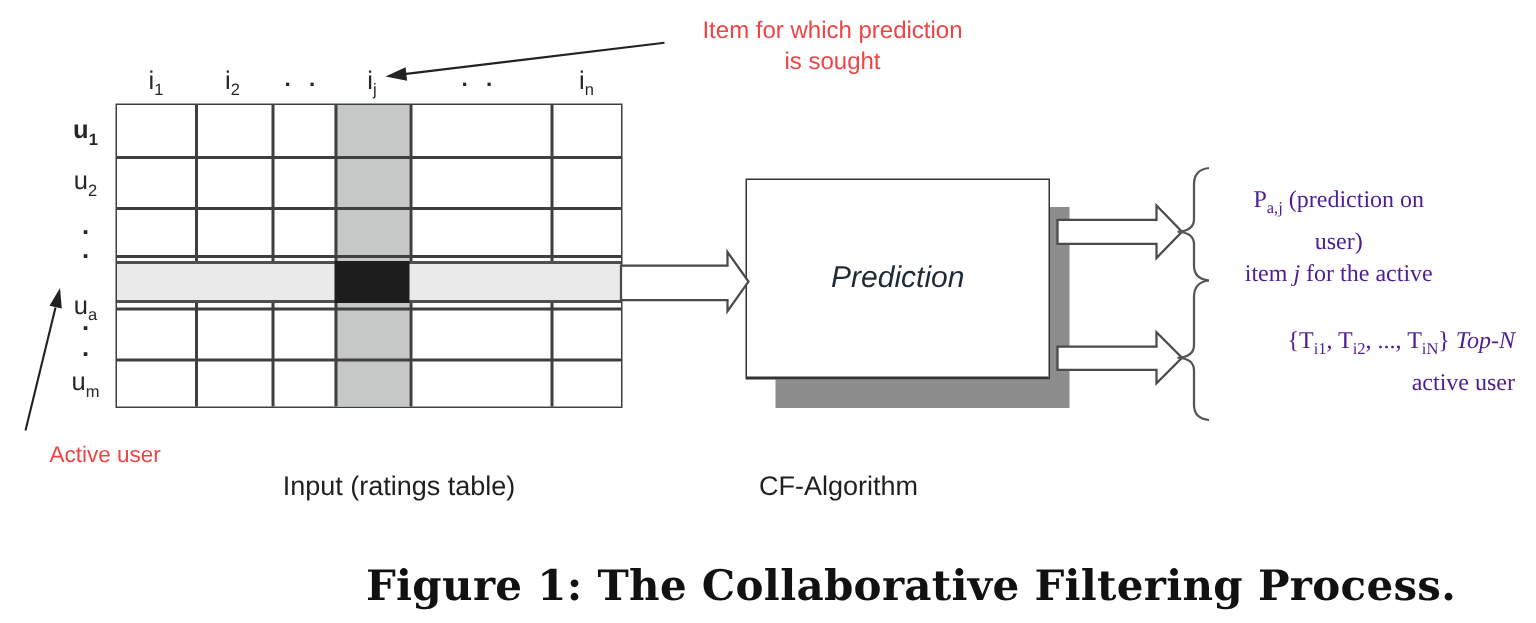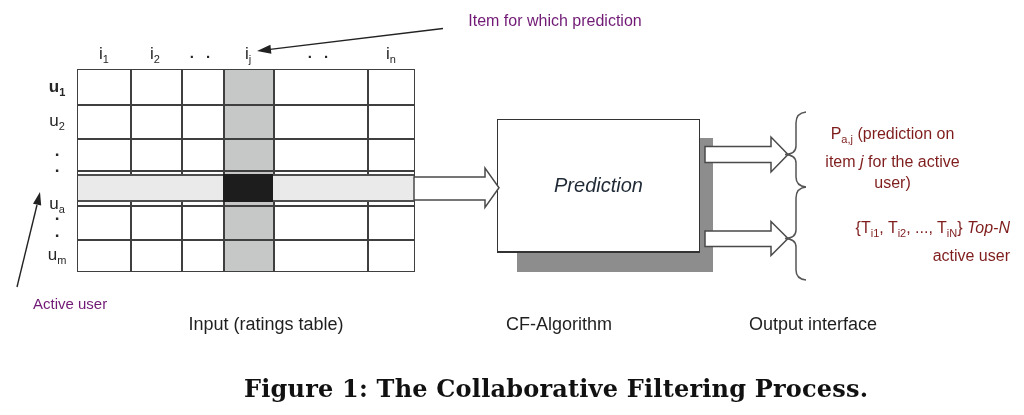--- a/index.html
+++ b/index.html
@@ -25,39 +25,40 @@
   .rowdot{font-weight:bold;}
 
   
   .cfshadow{position:absolute;left:517px;top:138px;width:196px;height:134px;background:#8d8d8d;z-index:1;}
   .cfbox{position:absolute;left:497px;top:119px;width:203px;height:134px;background:#ffffff;
          border:1.6px solid #333333;box-sizing:border-box;z-index:2;display:flex;flex-direction:row;font-style:italic;}
   .cfhalf{flex:1;display:flex;align-items:center;justify-content:center;font-size:20px;color:#1f2a36;}
   .cfhalf.top{border-bottom:1.6px solid #333333;}
 
   
-  .outblock{position:absolute;text-align:center;font-size:16px;line-height:21.5px;color:#7f1d1d;z-index:3;}
+  .outblock{position:absolute;text-align:center;font-size:16px;line-height:21.5px;color:#4c1d95;z-index:3;font-family:Liberation Serif, serif;}
   .it{font-style:italic;}
 
   
-  .note{position:absolute;text-align:center;font-size:16px;line-height:21px;color:#701a75;}
+  .note{position:absolute;text-align:center;font-size:16px;line-height:21px;color:#ef4444;}
   .seclabel{position:absolute;width:220px;margin-left:-110px;text-align:center;
             font-size:18px;color:#1f1f1f;}
   .caption{position:absolute;left:244px;top:374px;font-family:"DejaVu Serif",serif;
-           font-weight:bold;font-size:24px;color:#111;letter-spacing:0.2px;white-space:nowrap;}
+           font-weight:bold;font-size:28px;color:#111;letter-spacing:0.2px;white-space:nowrap;}
 
   svg.overlay{position:absolute;left:0;top:0;z-index:5;pointer-events:none;}
 </style>
 </head>
 <body>
 
 <div class="stage">
 
   <div class="note" style="left:455px;top:10px;width:200px;">
     <div>Item for which prediction</div>
+    <div>is sought</div>
   </div>
 
   <div class="rtable">
     <div class="shadecol"></div>
     <div class="vline" style="left:52px;"></div>
     <div class="vline" style="left:103px;"></div>
     <div class="vline" style="left:145px;"></div>
     <div class="vline" style="left:195px;"></div>
     <div class="vline" style="left:289px;"></div>
     <div class="hline" style="top:34px;"></div>
@@ -85,34 +86,33 @@
     <span class="rowlab" style="top:175px;"><span>u</span><sub>m</sub></span>
   </div>
 
   <div class="cfshadow"></div>
   <div class="cfbox">
     <div class="cfhalf top">Prediction</div>
   </div>
 
   <div class="outblock outline1" style="left:790px;top:123px;width:205px;">
     <div><span>P</span><sub>a,j</sub><span> (prediction on</span></div>
+    <div>user)</div>
     <div><span>item </span><span class="it">j</span><span> for the active</span></div>
-    <div>user)</div>
   </div>
 
   <div class="outblock outline1" style="left:795px;top:217px;width:215px;text-align:right;">
     <div><span>{T</span><sub>i1</sub><span>, T</span><sub>i2</sub><span>, ..., T</span><sub>iN</sub><span>} </span><span class="it">Top-N</span></div>
     <div>active user</div>
   </div>
 
   <div class="note" style="left:33px;top:293px;width:90px;text-align:left;font-size:15px;">Active user</div>
 
   <div class="seclabel" style="left:266px;top:314px;">Input (ratings table)</div>
   <div class="seclabel" style="left:559px;top:314px;">CF-Algorithm</div>
-  <div class="seclabel" style="left:813px;top:314px;">Output interface</div>
 
   <div class="caption">Figure 1: The Collaborative Filtering Process.</div>
 
   <svg class="overlay" width="1024" height="415" viewBox="0 0 1024 415">
     <g>
       <line x1="443" y1="28.5" x2="268" y2="49.6" stroke="#222" stroke-width="1.4"></line>
       <polygon points="257,51 270.4,44.8 271.4,53.8" fill="#222"></polygon>
     </g>
     <g>
       <line x1="17" y1="287" x2="37" y2="205" stroke="#222" stroke-width="1.4"></line>

